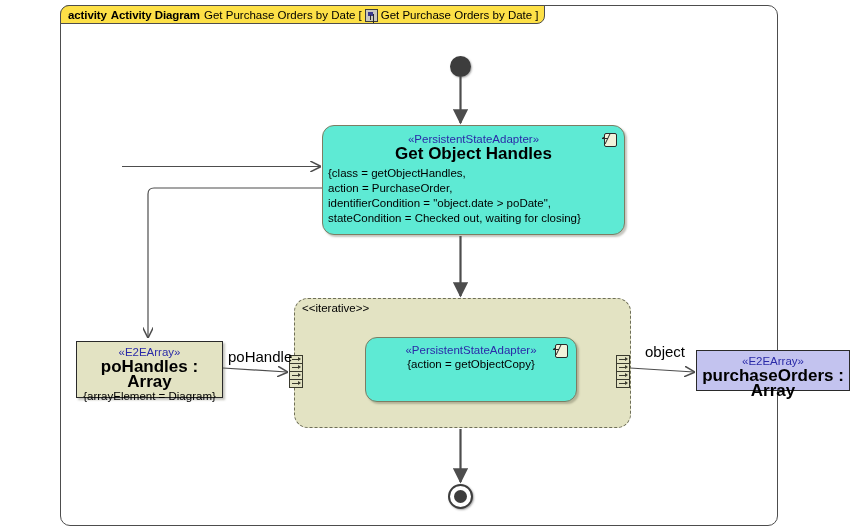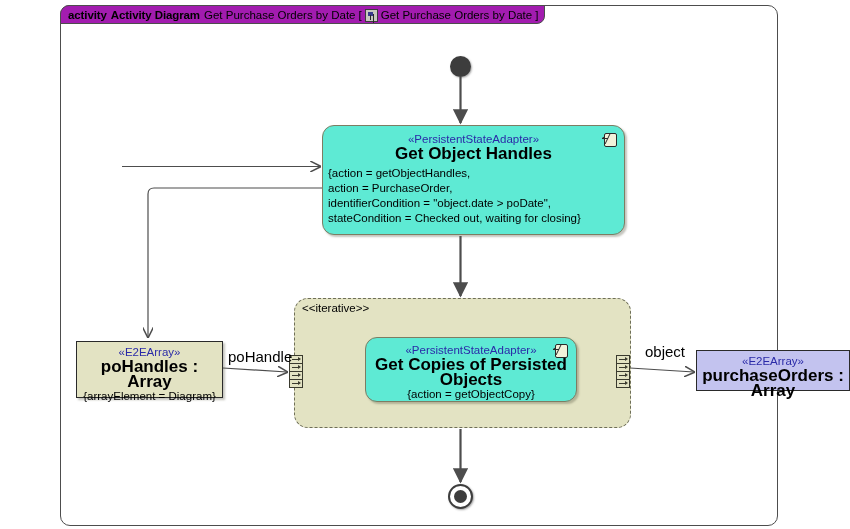--- a/index.html
+++ b/index.html
@@ -49,21 +49,21 @@
     box-sizing: border-box;
   }
   .frame-header {
     position: absolute;
     left: 60px;
     top: 5px;
     height: 19px;
     border: 1px solid #4d4d4d;
     border-top-left-radius: 9px;
     border-bottom: 1px solid #4d4d4d;
-    background: #a21caf;
+    background: #fde047;
     box-sizing: border-box;
     display: flex;
     align-items: center;
     padding: 0 6px 0 7px;
     white-space: nowrap;
     font-size: 11.5px;
     color: #000000;
     border-bottom-right-radius: 8px;
   }
   .frame-header .kw {
@@ -366,41 +366,40 @@
 
   <div class="node activity" id="node-get-object-handles">
     <div class="stereotype">«PersistentStateAdapter»</div>
     <div class="nodename">Get Object Handles</div>
     <div class="pa-icon" style="right:7px; top:7px;">
       <span class="box"></span>
         <span class="slash"></span>
         <span class="arr"></span>
     </div>
     <div class="lines">
-      <div class="body-text">{action = getObjectHandles,</div>
+      <div class="body-text">{class = getObjectHandles,</div>
       <div class="body-text">action = PurchaseOrder,</div>
       <div class="body-text">identifierCondition = "object.date &gt; poDate",</div>
       <div class="body-text">stateCondition = Checked out, waiting for closing}</div>
     </div>
   </div>
 
 
   <div class="node objnode khaki" id="node-pohandles">
     <div class="stereotype">«E2EArray»</div>
     <div class="nodename">poHandles : Array</div>
     <div class="body-text center">{arrayElement = Diagram}</div>
   </div>
 
   <div class="node" id="region-iterative">
     <span class="rlabel">&lt;&lt;iterative&gt;&gt;</span>
   </div>
 
   <div class="node activity" id="node-get-copies">
     <div class="stereotype">«PersistentStateAdapter»</div>
-    <div class="nodename">Get Copies of Persisted Objects</div>
     <div class="body-text center">{action = getObjectCopy}</div>
     <div class="pa-icon" style="right:8px; top:6px;">
       <span class="box"></span>
         <span class="slash"></span>
         <span class="arr"></span>
     </div>
   </div>
 
   <div class="pinstack" id="pins-in-left">
     <div class="pin"></div>

